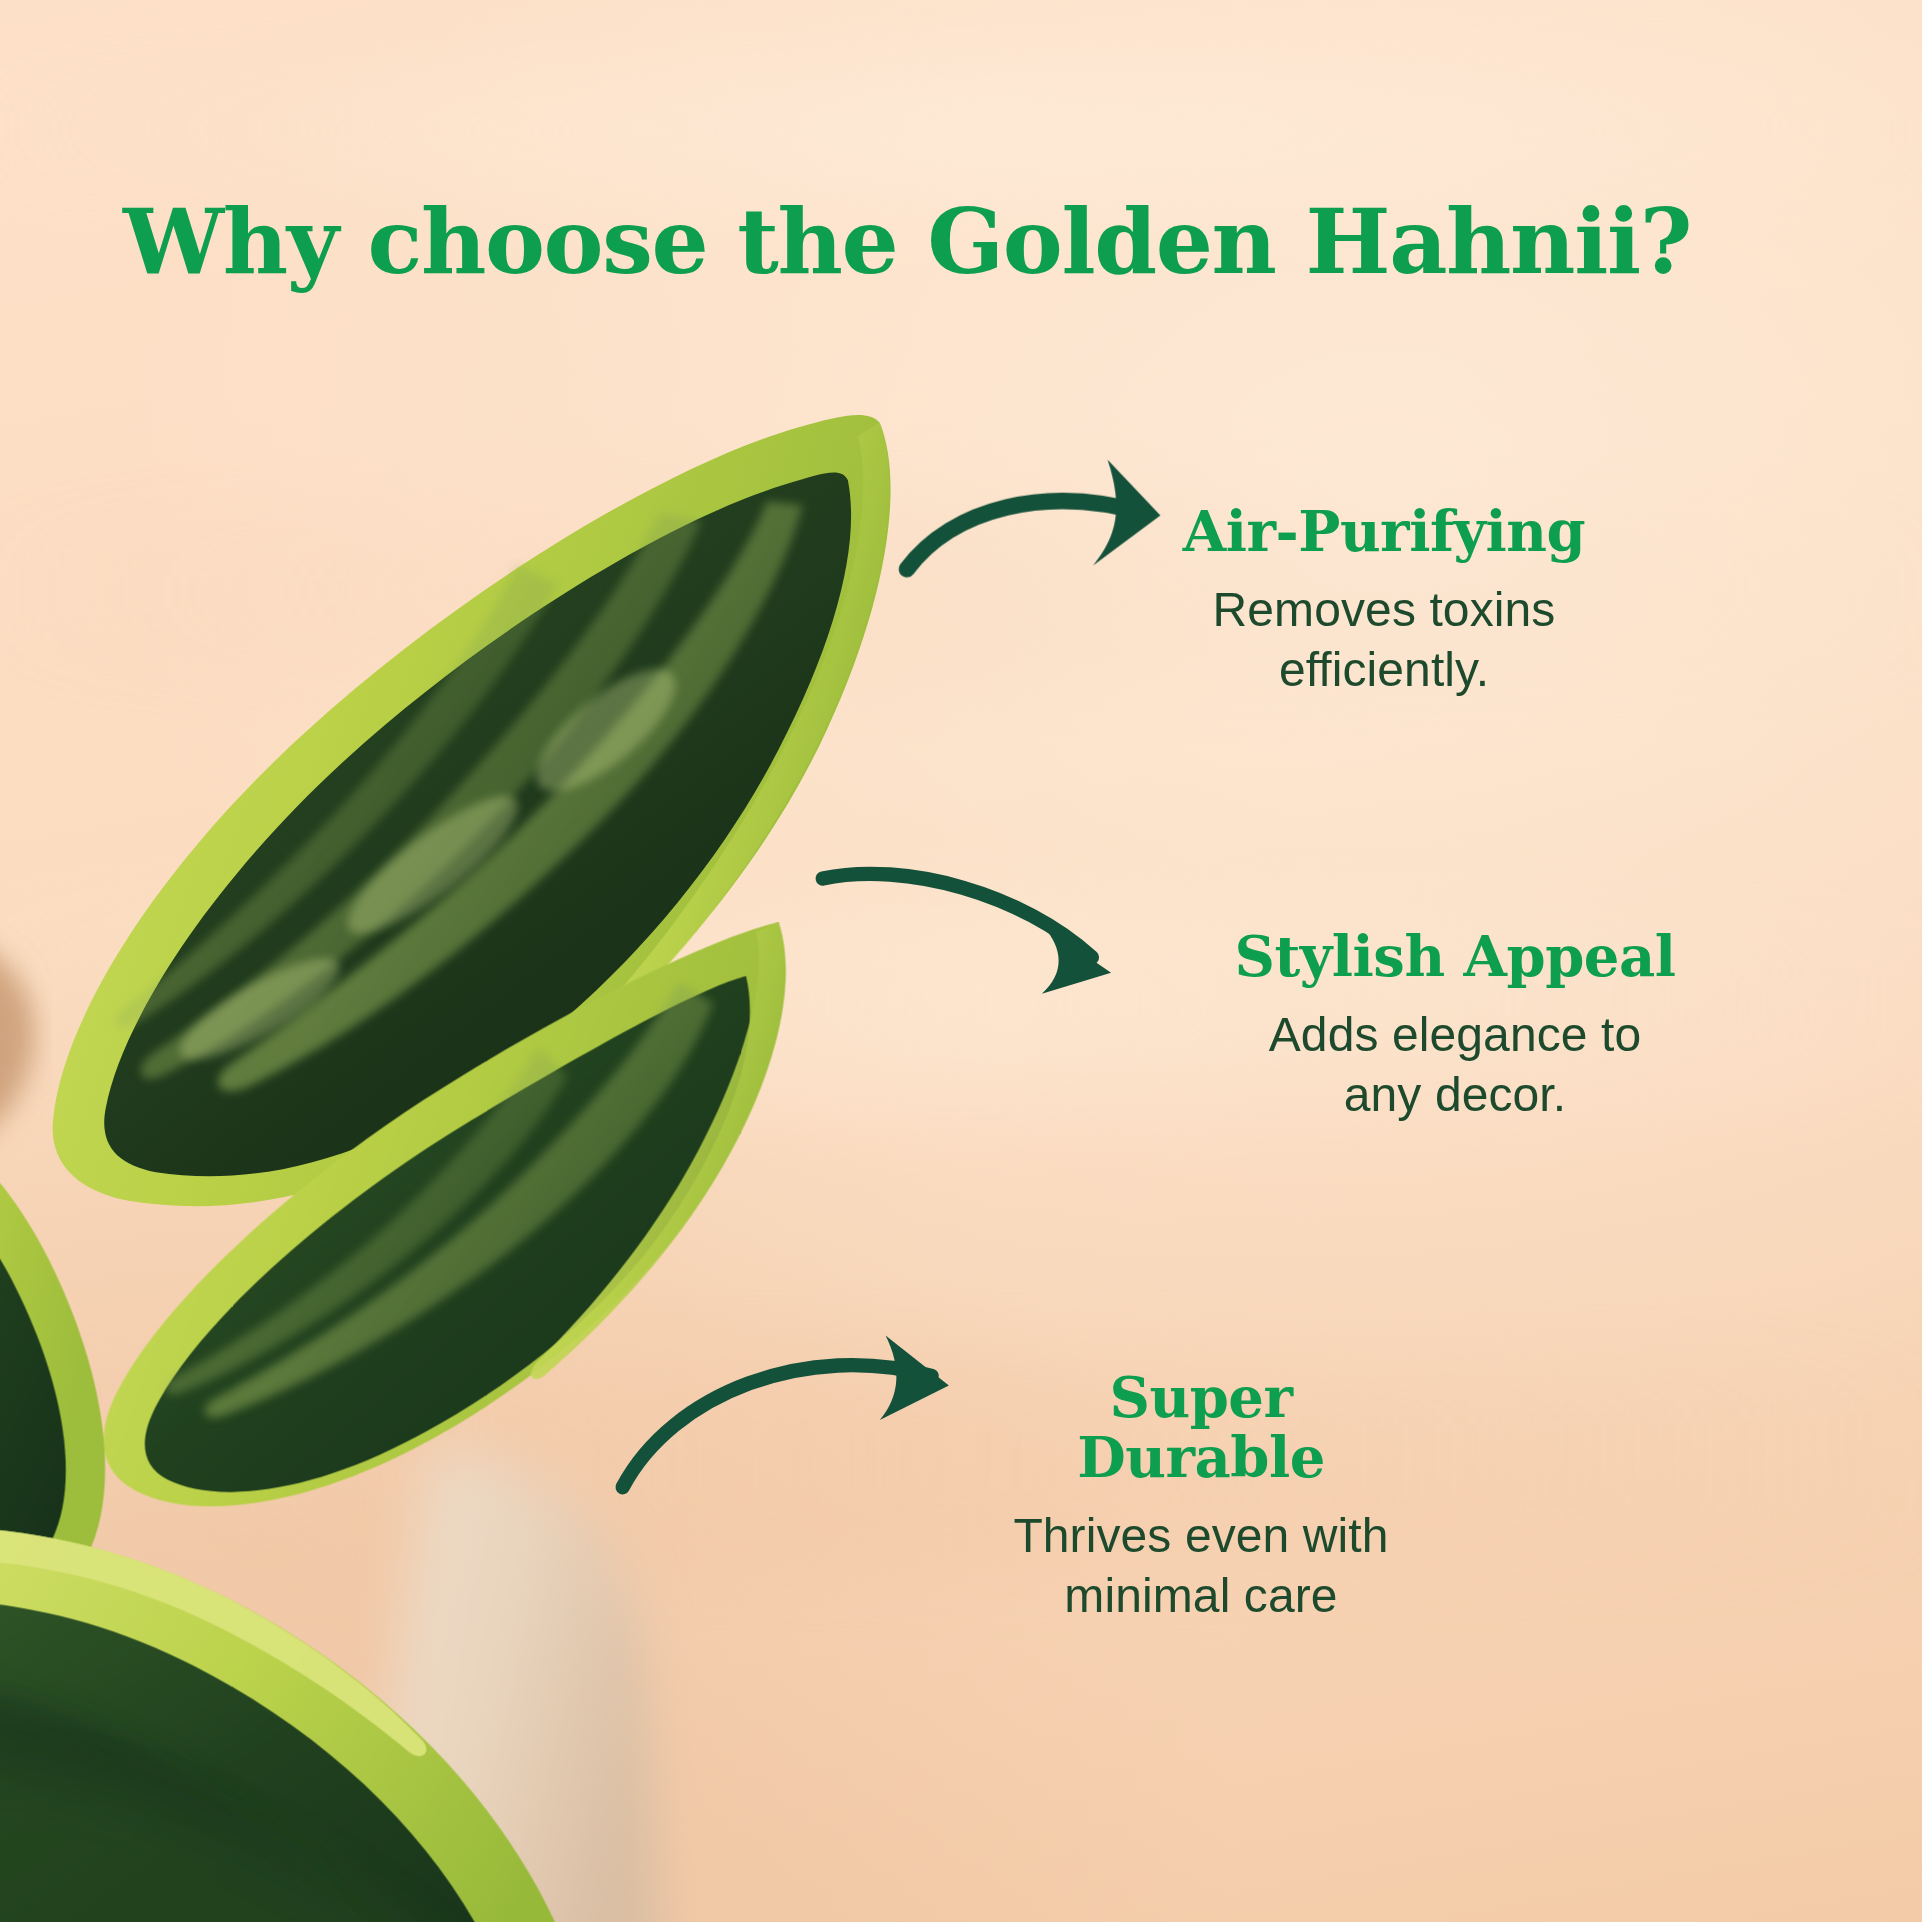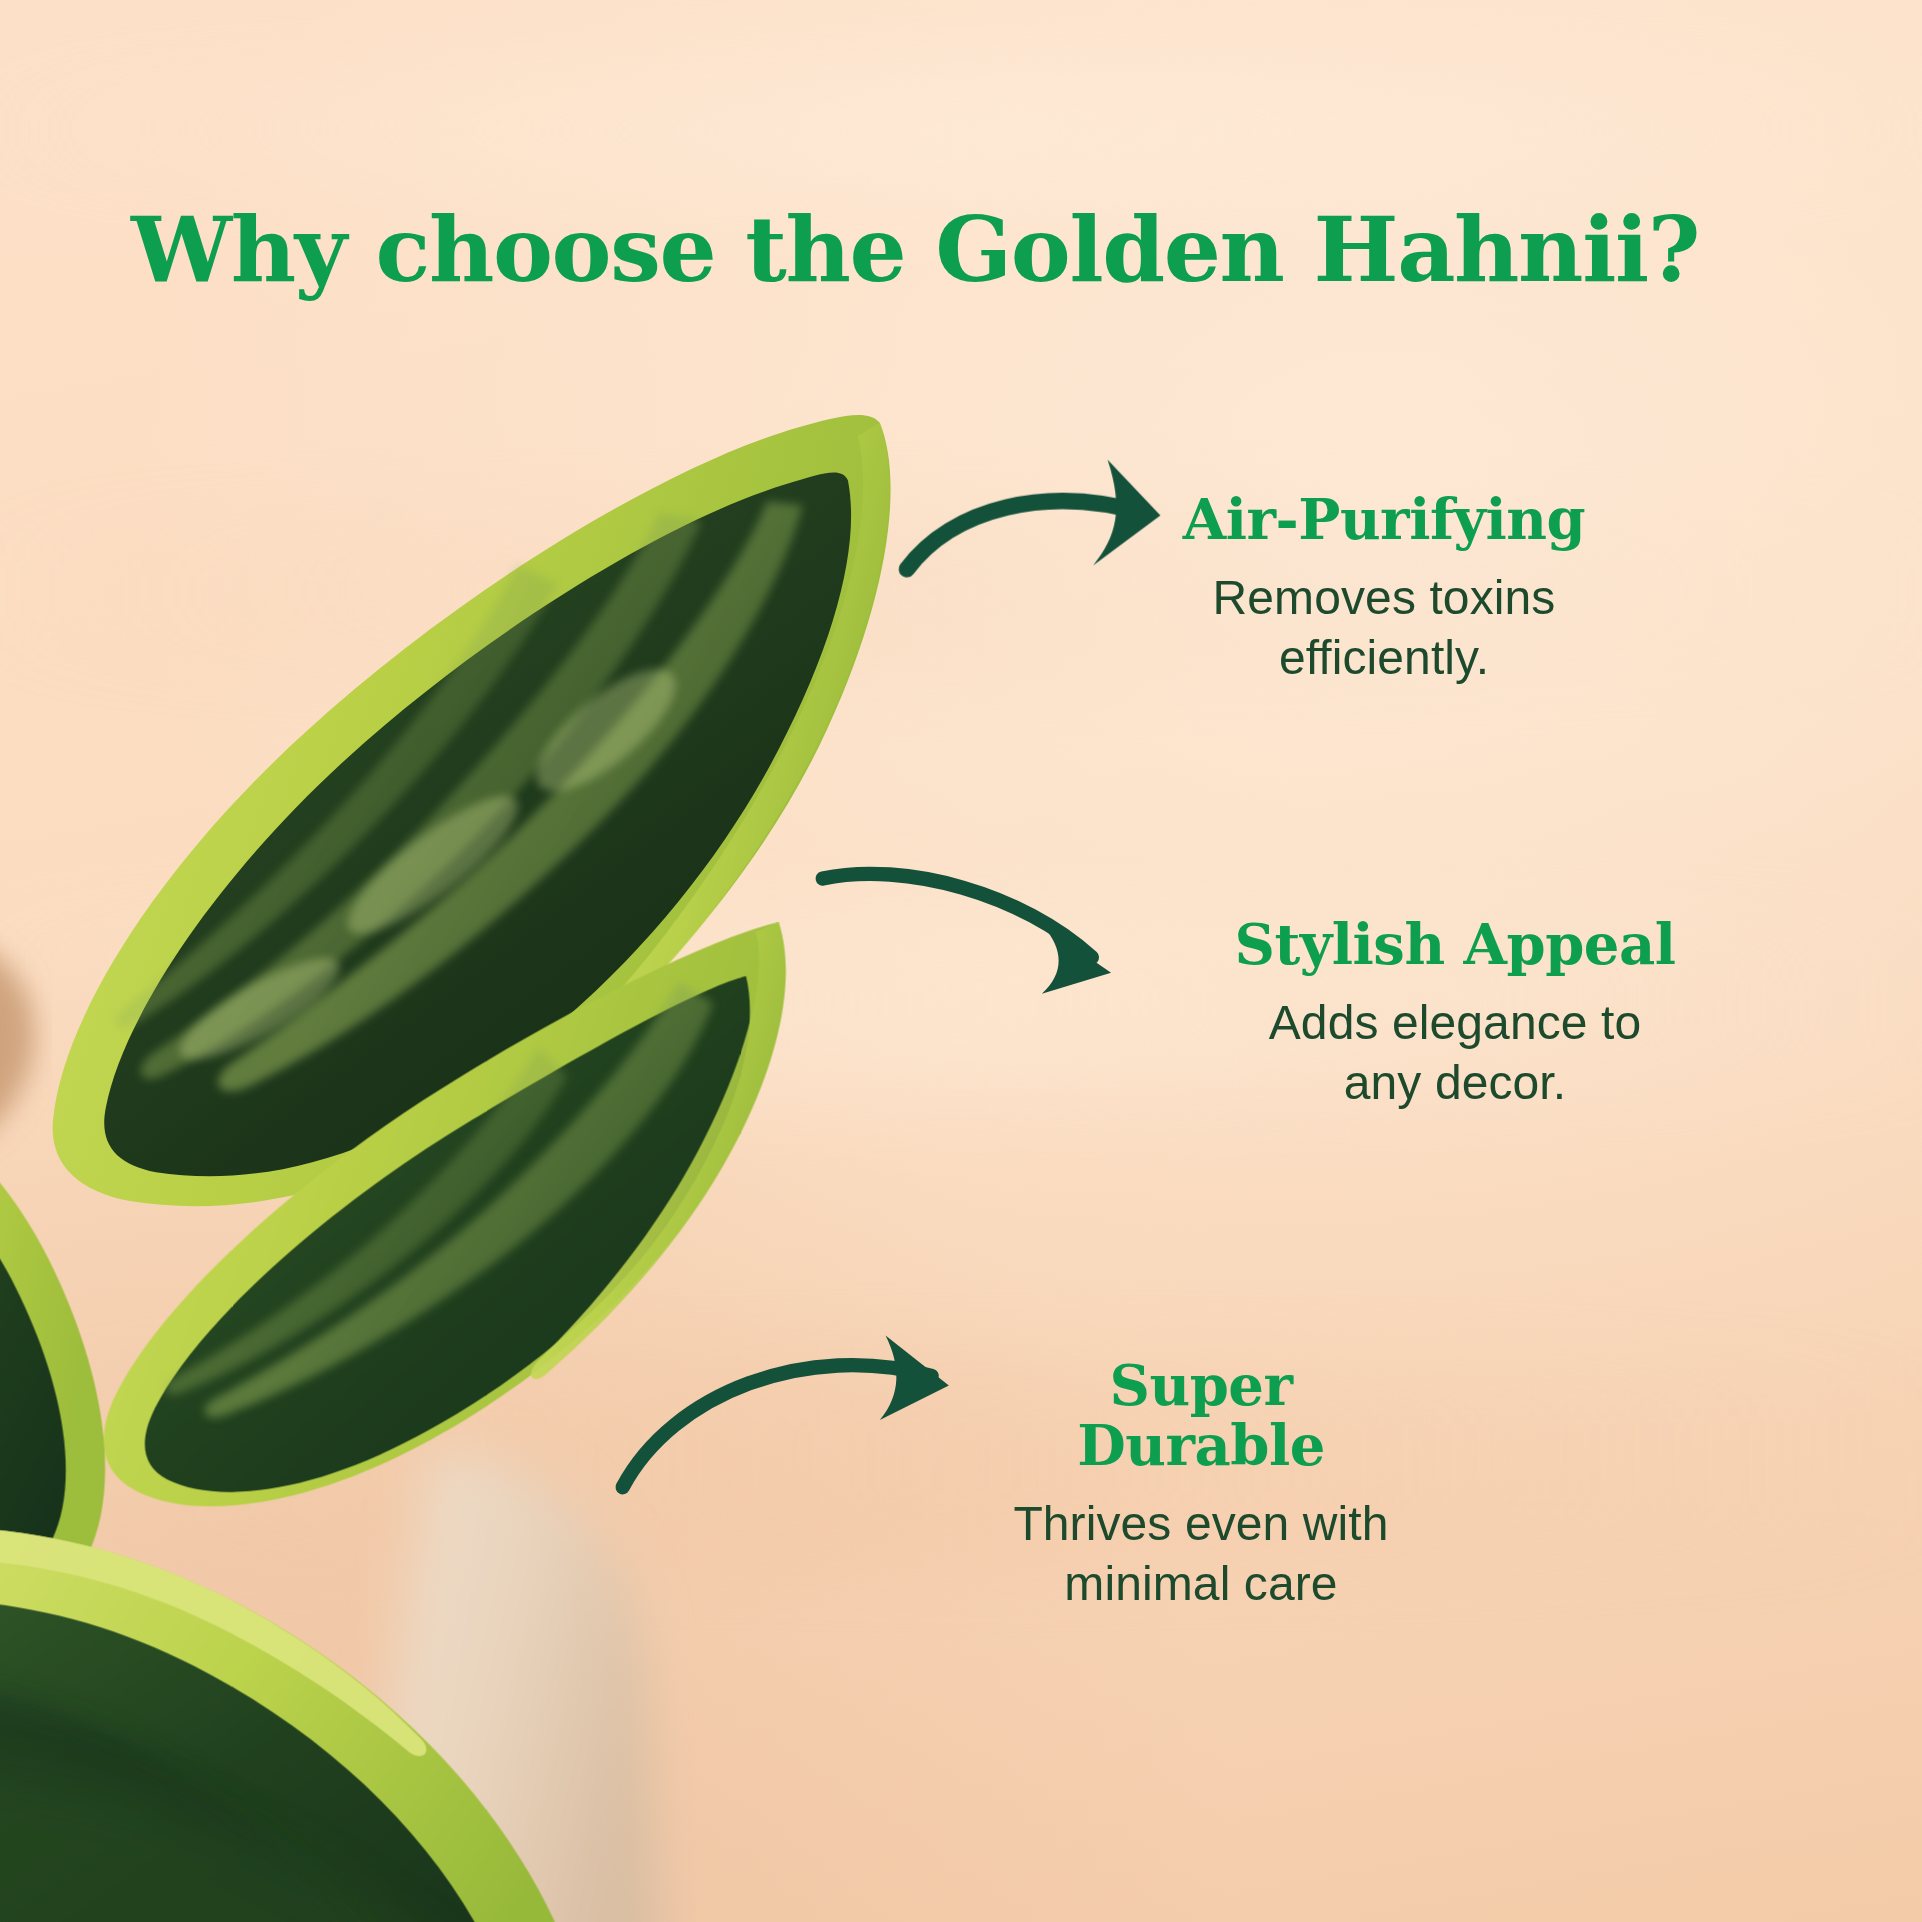--- a/index.html
+++ b/index.html
@@ -35,21 +35,21 @@
     background: radial-gradient(120% 95% at 72% 26%, rgba(255,242,228,.55) 0%, rgba(255,242,228,0) 55%),
                 radial-gradient(90% 80% at 10% 95%, rgba(226,176,138,.40) 0%, rgba(226,176,138,0) 60%);
     pointer-events: none;
   }
 
   
   .headline {
     position: absolute;
     left: 123px;
     top: 188px;
-    margin: 8px;
+    margin: 0;
     font-family: "DejaVu Serif", "Liberation Serif", serif;
     font-weight: 700;
     font-size: 90px;
     letter-spacing: -1.4px;
     color: #0e9e4f;
     white-space: nowrap;
   }
 
   
   .plant {
@@ -59,21 +59,21 @@
     width: 1134px;
     height: 1576px;
     pointer-events: none;
   }
   .plant svg { display: block; width: 100%; height: 100%; overflow: visible; }
 
   
   .callout { position: absolute; text-align: center; }
 
   .callout .title {
-    margin: 0;
+    margin: 12px;
     font-family: "DejaVu Serif", "Liberation Serif", serif;
     font-weight: 700;
     color: #0e9e4f;
     font-size: 56px;
     line-height: 1.07;
     letter-spacing: -0.5px;
     white-space: pre-line;
   }
   .callout .desc {
     margin: 18px 0 0 0;

